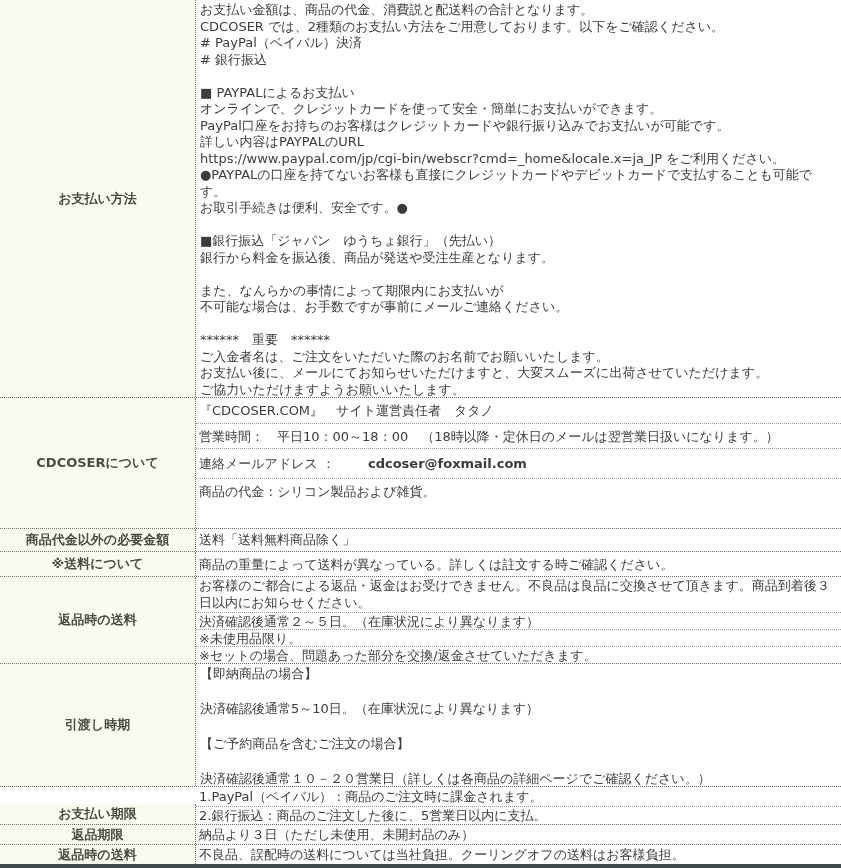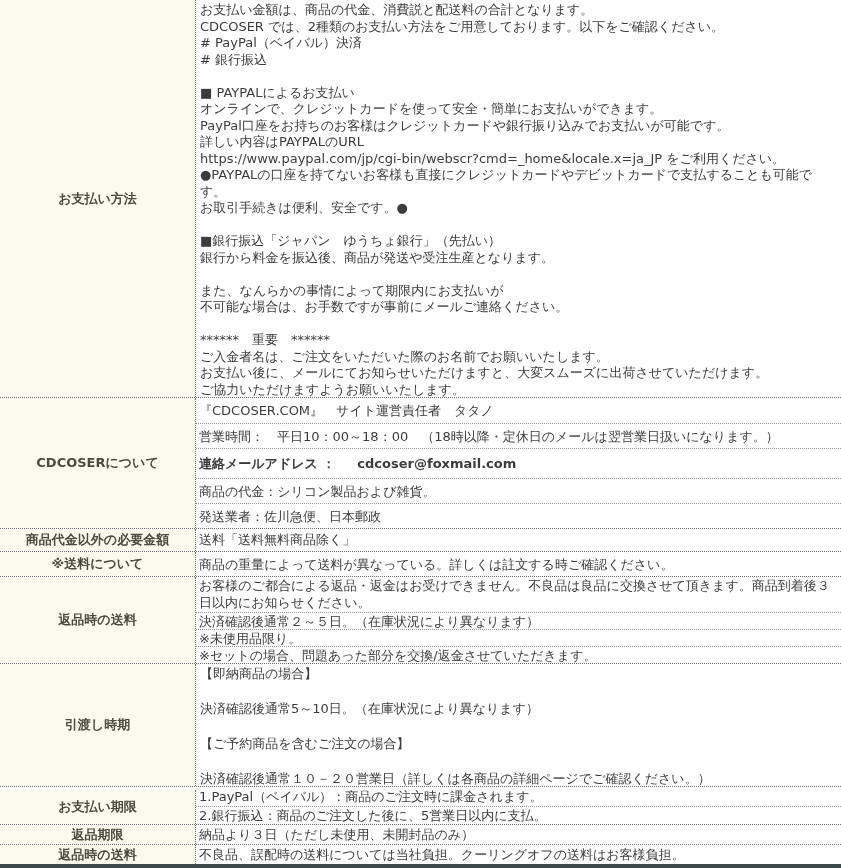--- a/index.html
+++ b/index.html
@@ -9,32 +9,32 @@
     color:var(--body-text,#3c3c3c);font-size:13px;overflow:hidden;
   }
   .row{display:flex;box-sizing:border-box;overflow:hidden;}
   .row + .row{border-top:1px dotted var(--border-major,#6b6b6b);}
   .hcell{
     width:196px;flex:0 0 196px;box-sizing:border-box;
     background:var(--header-bg,#fbfaef);
     border-right:1px dotted var(--border-major,#6b6b6b);
     display:flex;align-items:center;justify-content:center;
     font-weight:bold;color:var(--header-text,#4b4b40);
-    text-align:center;padding:8px 4px;overflow:hidden;
+    text-align:center;padding:1px 4px;overflow:hidden;
   }
   .ccell{flex:1 1 auto;min-width:0;box-sizing:border-box;overflow:hidden;}
   .pre{white-space:pre-wrap;padding:2px 4px 0 4px;line-height:16.5px;}
   .content{flex:1 1 auto;min-width:0;display:flex;flex-direction:column;overflow:hidden;}
   .sub{
     box-sizing:border-box;display:flex;align-items:center;
     padding:0 3px;overflow:hidden;line-height:15px;flex-wrap:wrap;
   }
   .sub + .sub{border-top:1px dotted var(--border-minor,#9a9a9a);}
   .email{font-weight:bold;margin-left:22px;}
-  .lbl{margin-right:0;font-weight:bold;}
+  .lbl{margin-right:11px;}
   
   .row-pay{height:397px;}
   .row-about{height:131px;}
   .row-fee{height:23px;font-family:Liberation Mono, monospace;}
   .row-ship{height:25px;}
   .row-def{height:87px;}
   .row-del{height:123px;}
   .row-due{height:38px;align-items:flex-end;}
   .row-retd{height:20px;}
   .row-rets{height:20px;}
@@ -84,21 +84,20 @@
   <div class="row row-about">
     <div class="hcell">CDCOSERについて</div>
     <div class="content">
       <div class="sub s25">『CDCOSER.COM』　サイト運営責任者　タタノ</div>
       <div class="sub s25">営業時間：　平日10：00～18：00　（18時以降・定休日のメールは翌営業日扱いになります。）</div>
       <div class="sub s30">
         <span class="lbl">連絡メールアドレス ：</span>
         <b class="email">cdcoser@foxmail.com</b>
       </div>
       <div class="sub s25">商品の代金：シリコン製品および雑貨。</div>
-      <div class="sub s25">発送業者：佐川急便、日本郵政</div>
     </div>
   </div>
 
   <div class="row row-fee">
     <div class="hcell">商品代金以外の必要金額</div>
     <div class="ccell cell-flat">送料「送料無料商品除く」</div>
   </div>
 
   <div class="row row-ship">
     <div class="hcell">※送料について</div>

